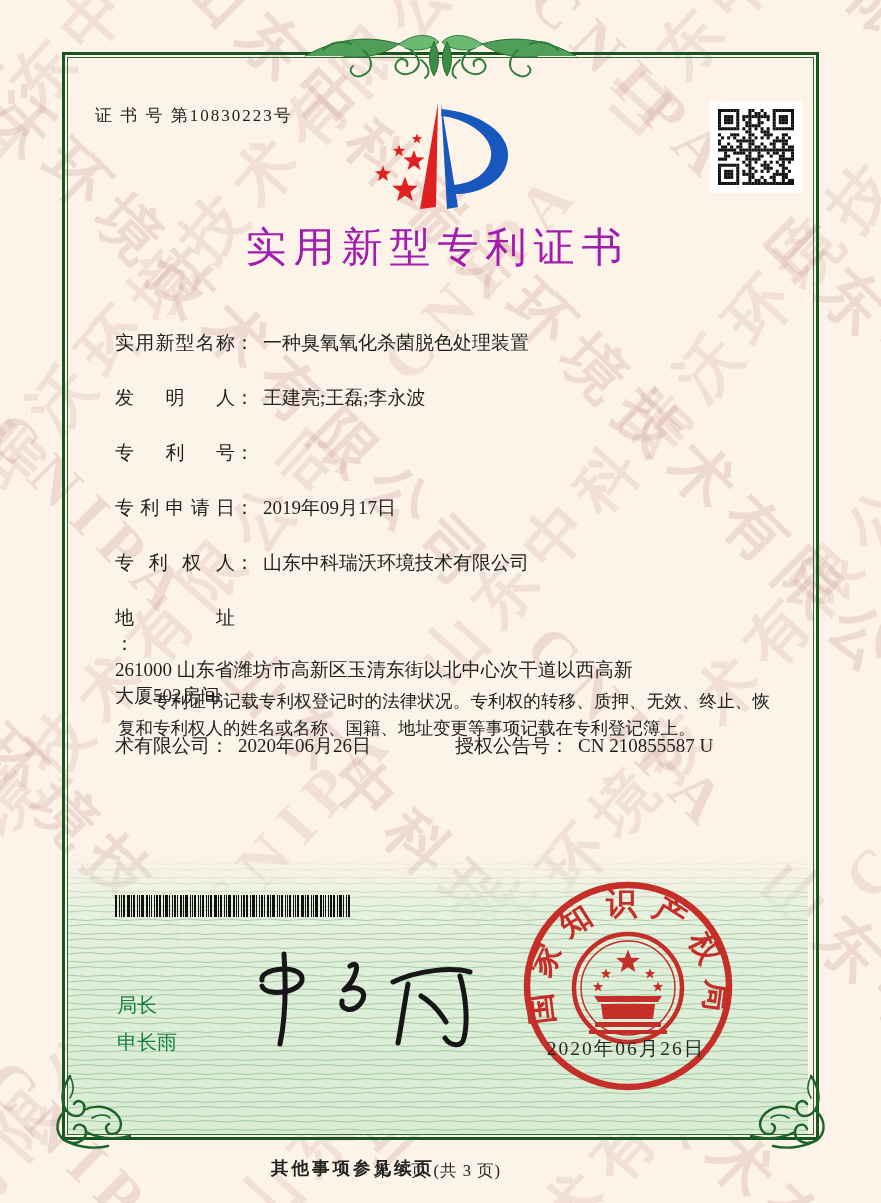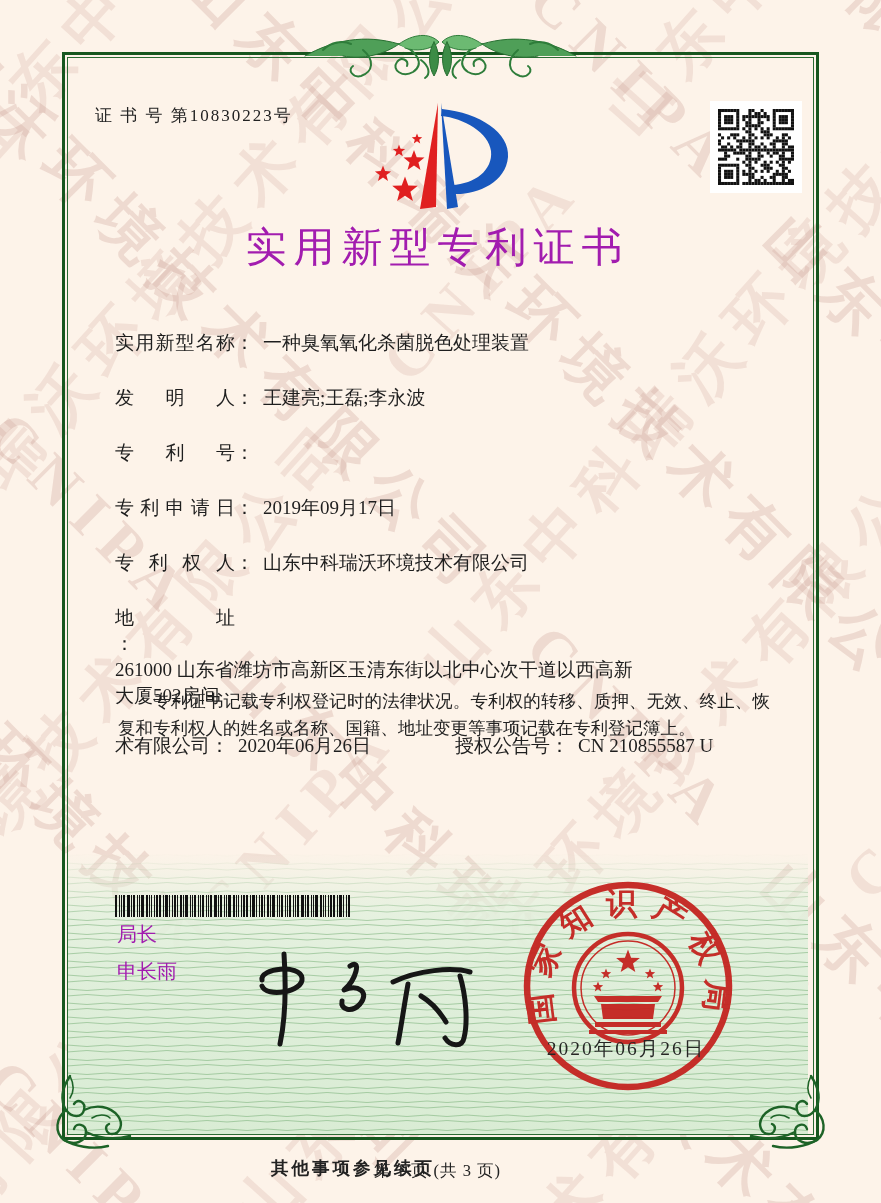--- a/index.html
+++ b/index.html
@@ -48,21 +48,21 @@
   .grant{position:relative; line-height:26px;}
   .grant .pair2{position:absolute; left:340px; top:0; display:flex;}
   .grant .pair1{display:flex;}
   .grant .lbl{width:95px;}
   
   .paras{position:absolute; left:118px; top:688px; width:652px;
          font-size:17.5px; line-height:27px; text-align:justify; color:#222;}
   .paras p{margin:0; text-indent:2em;}
   
   .barcode{position:absolute; left:115px; top:895px; width:240px; height:22px;}
-  .director{position:absolute; left:117px; top:916px; font-size:20px; line-height:37px; color:#a21caf;}
+  .director{position:absolute; left:117px; top:987px; font-size:20px; line-height:37px; color:#15803d;}
   .signature{position:absolute; left:238px; top:940px; width:245px; height:120px;}
   .seal{position:absolute; left:518px; top:876px; width:220px; height:220px; opacity:.95;}
   .pagenum{position:absolute; left:62px; top:1160px; width:751px; text-align:center;
            font-size:16.5px; color:#222; letter-spacing:1px;}
   .contnote{position:absolute; left:0; top:1156px; width:706px; text-align:center;
             font-size:17.5px; font-weight:600; letter-spacing:3px; color:#222;}
 </style>
 </head>
 <body>
 

